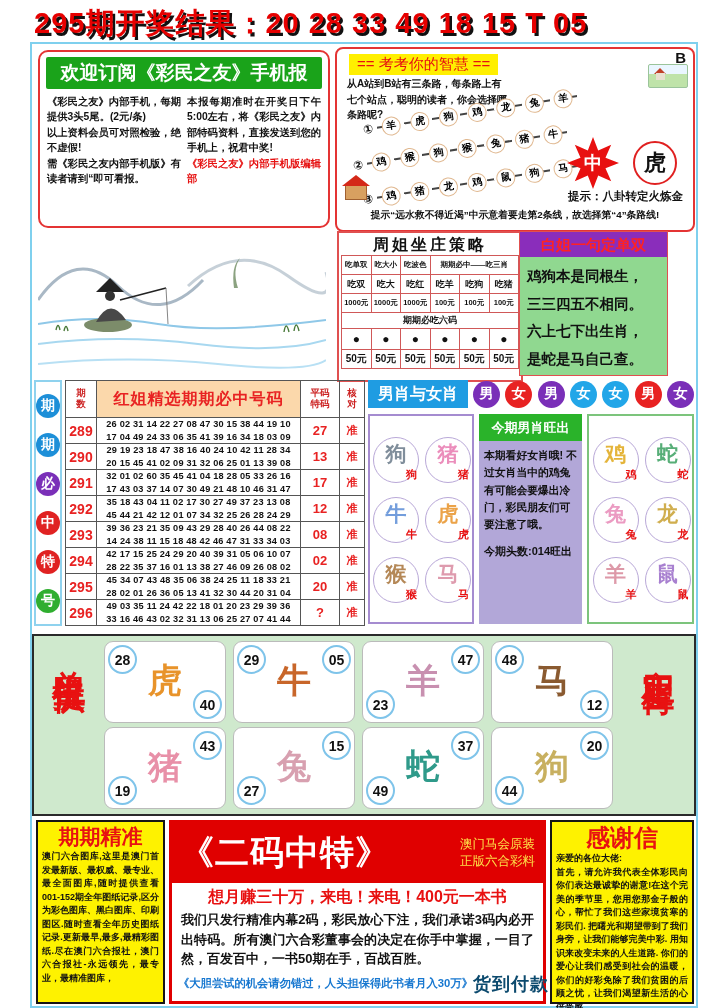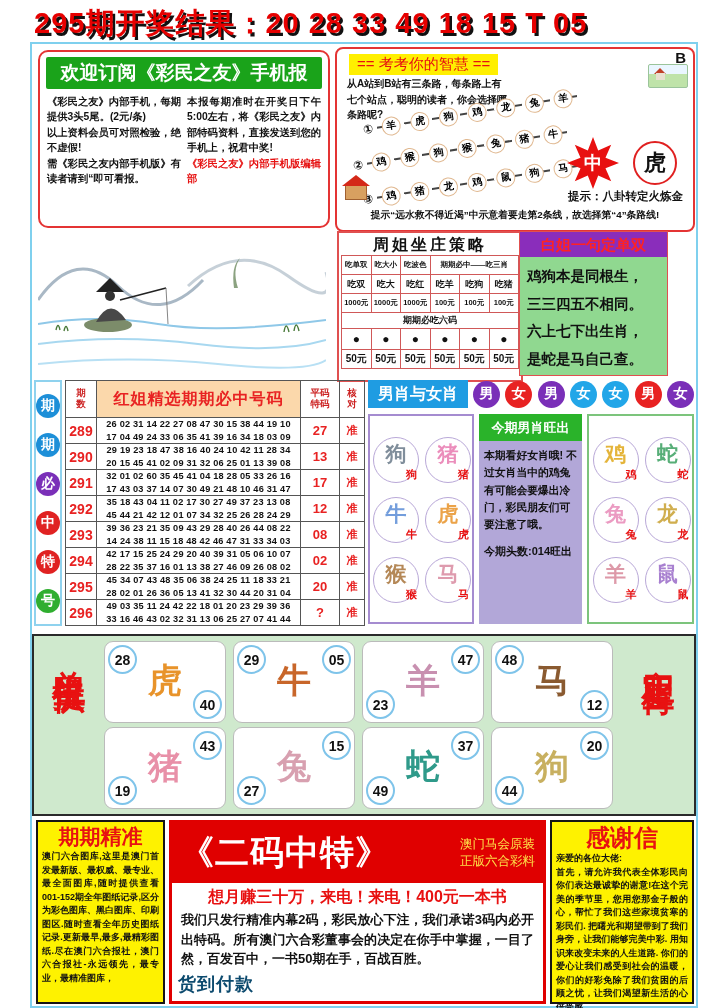--- a/index.html
+++ b/index.html
@@ -522,20 +522,21 @@
 
   <div class="midbox">
     <div class="mid-banner">
       <span class="big">《二码中特》</span>
       <span class="sub pre">澳门马会原装
 正版六合彩料</span>
     </div>
     <div class="mid-redline">想月赚三十万，来电！来电！400元一本书</div>
     <div class="mid-body">我们只发行精准内幕2码，彩民放心下注，我们承诺3码内必开出特码。所有澳门六合彩董事会的决定在你手中掌握，一目了然，百发百中，一书50期在手，百战百胜。</div>
     <div class="mid-bottom">
+      <span class="mid-blue">《大胆尝试的机会请勿错过，人头担保得此书者月入30万》</span>
       <span class="mid-cod">货到付款</span>
     </div>
   </div>
 
   <div class="ybox ybox-right">
     <div class="ytitle">感谢信</div>
     <div class="ytext pre">亲爱的各位大佬:
 首先，请允许我代表全体彩民向你们表达最诚挚的谢意!在这个完美的季节里，您用您那金子般的心，帮忙了我们这些家境贫寒的彩民们. 把曙光和期望带到了我们身旁，让我们能够完美中彩. 用知识来改变未来的人生道路. 你们的爱心让我们感受到社会的温暖，你们的好彩免除了我们贫困的后顾之忧，让我们渴望新生活的心倍受感</div>
   </div>
 

